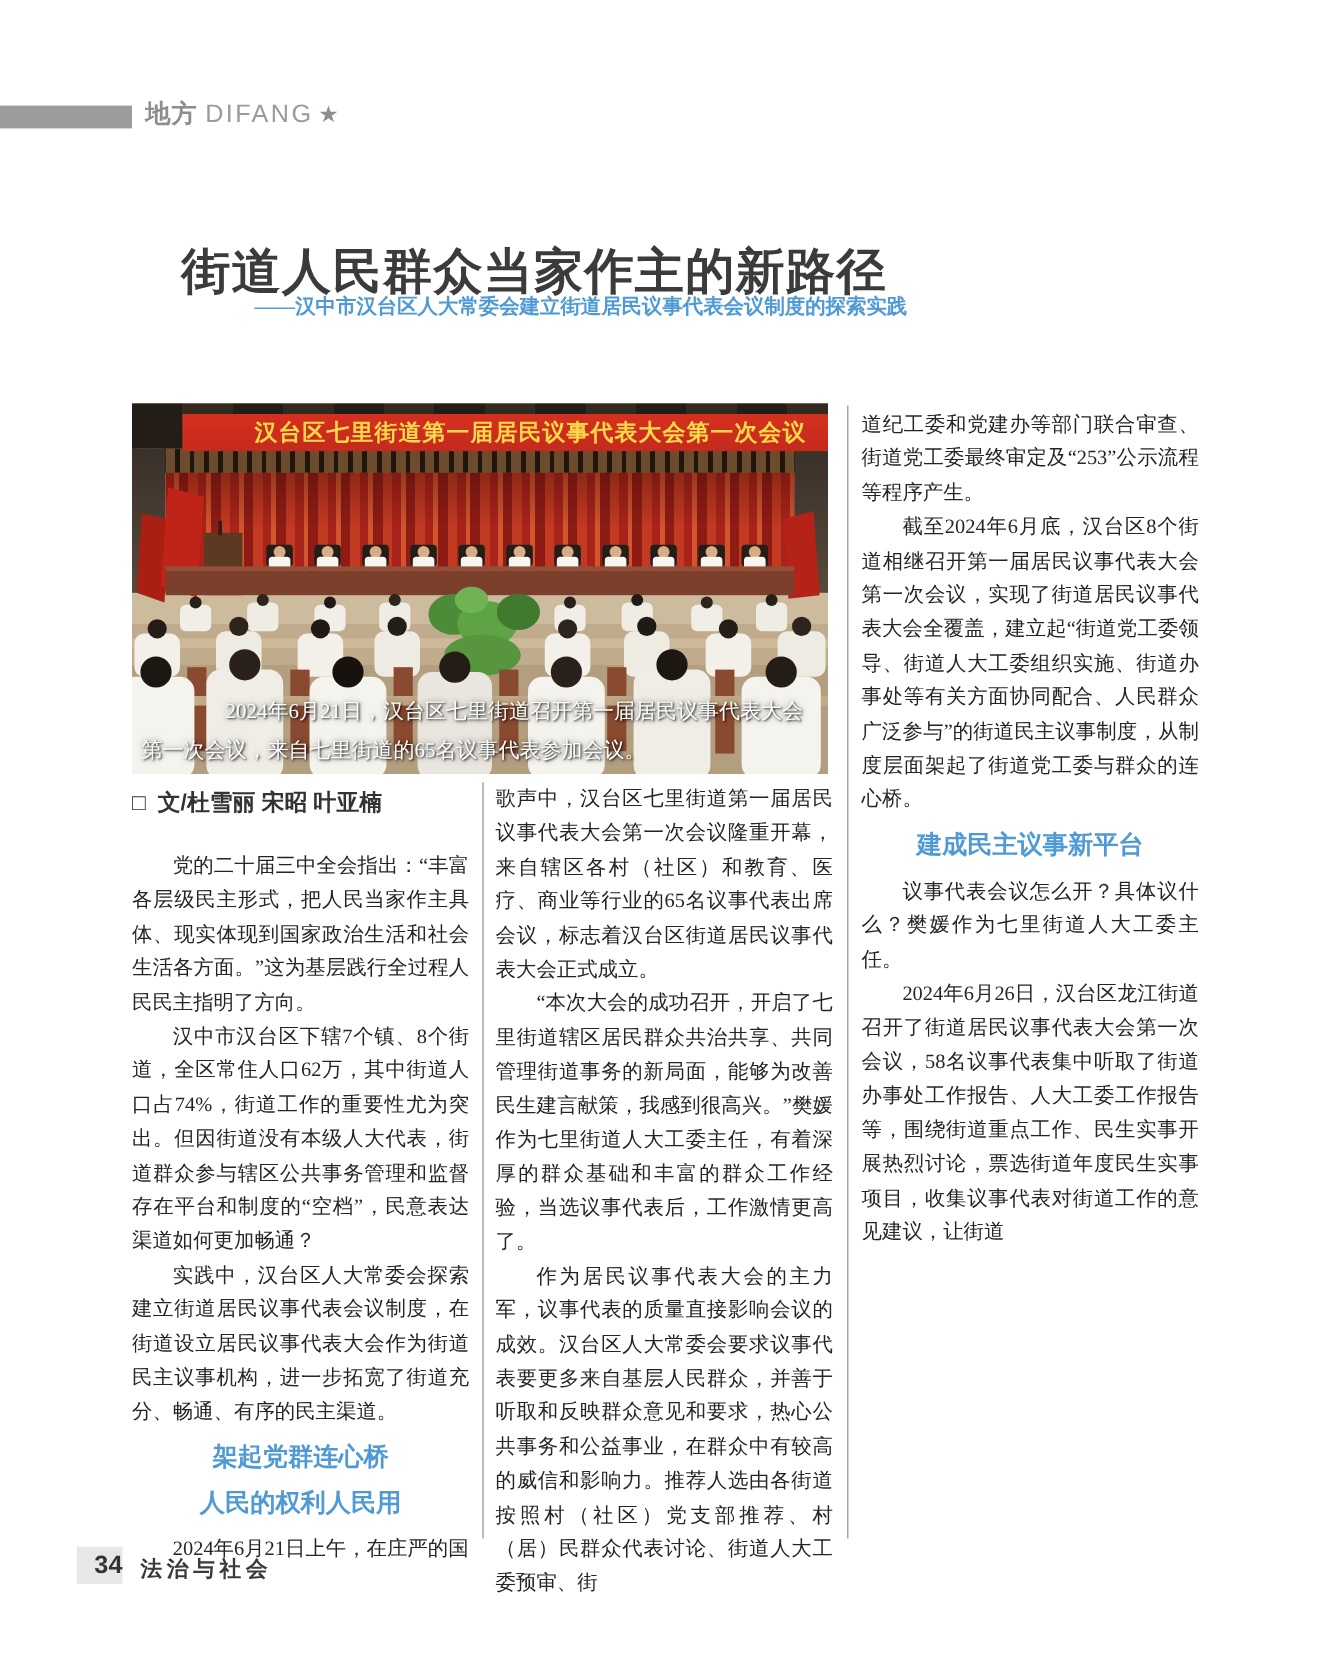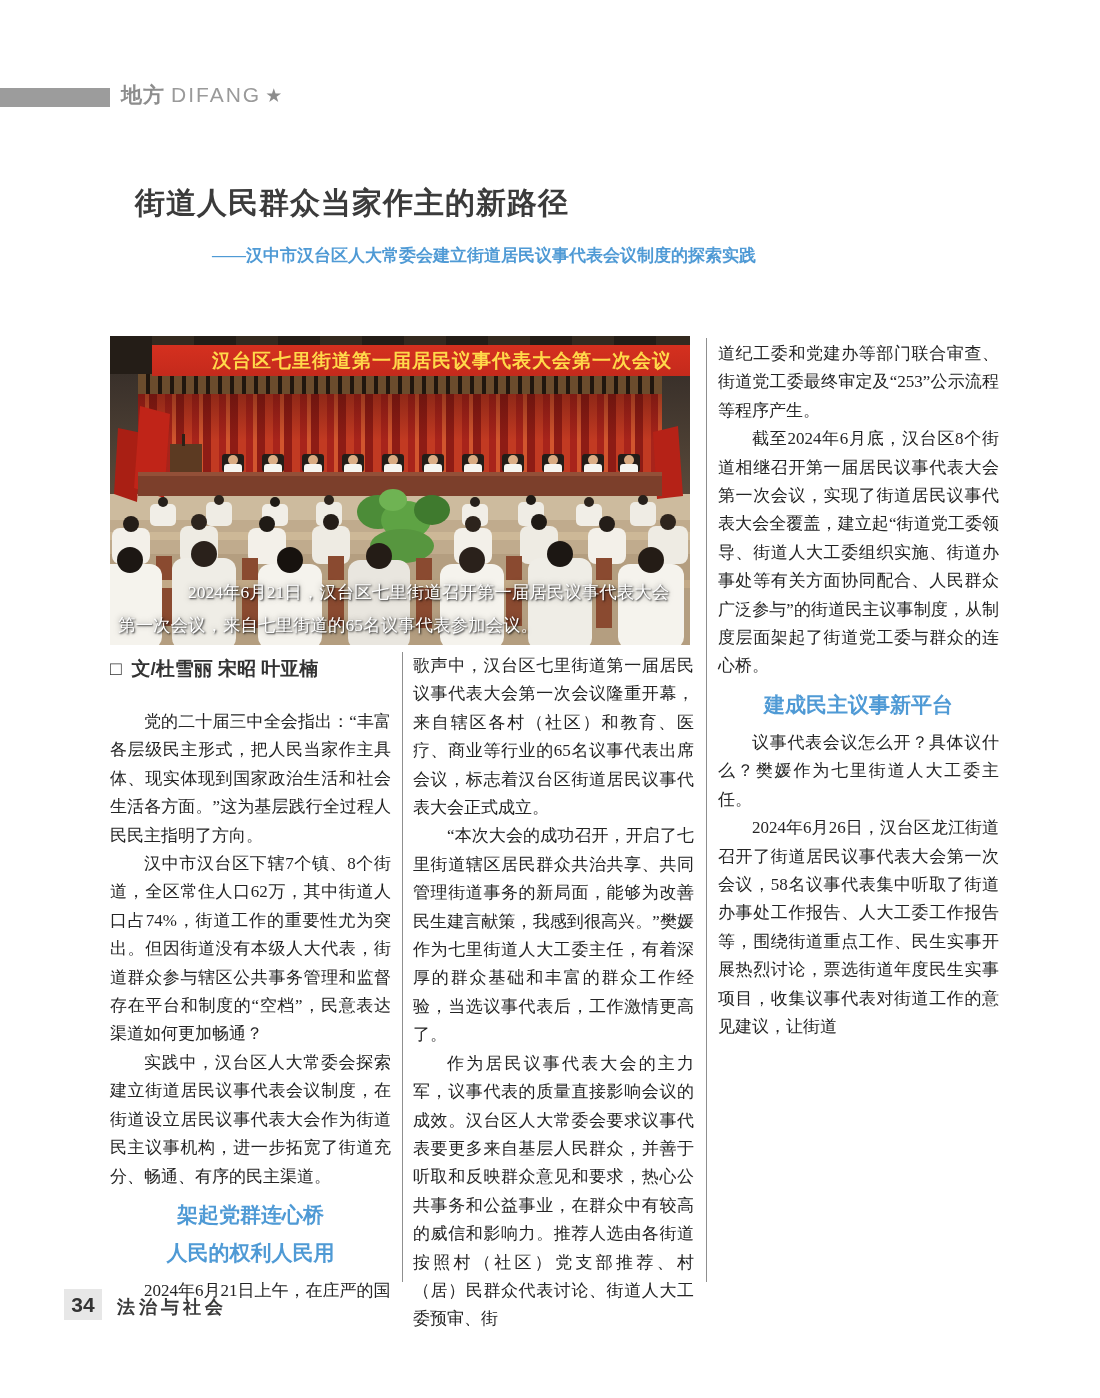--- a/index.html
+++ b/index.html
@@ -13,22 +13,22 @@
   .page{position:absolute;inset:0;overflow:hidden;}
 
   
   .header-bar{position:absolute;left:0;top:88px;width:110px;height:19px;background:#9c9c9c;}
   .header-label{position:absolute;left:121px;top:81px;font-family:"Liberation Sans","DejaVu Sans",sans-serif;
                 font-size:21px;font-weight:bold;color:#8d8d8d;letter-spacing:1px;}
   .header-label .py{font-weight:normal;color:#9a9a9a;letter-spacing:2px;margin-left:6px;text-align:right;}
   .header-label .star{color:#8d8d8d;margin-left:4px;font-size:19px;}
 
   
-  .title{position:absolute;left:135px;top:183px;margin:0;font-family:"Liberation Sans","DejaVu Sans",sans-serif;
-         font-size:30px;font-weight:bold;color:#3b3b3b;letter-spacing:1px;white-space:nowrap;}
+  .title{position:absolute;left:135px;top:183px;margin:16px;font-family:"Liberation Sans","DejaVu Sans",sans-serif;
+         font-size:41px;font-weight:bold;color:#3b3b3b;letter-spacing:1px;white-space:nowrap;}
   .subtitle{position:absolute;left:212px;top:244px;margin:0;font-family:Liberation Serif, serif;
             font-size:17px;font-weight:bold;color:var(--accent_blue);white-space:nowrap;}
 
   
   .photo{position:absolute;left:110px;top:336px;width:580px;height:309px;margin:0;overflow:hidden;
          background:#c8b79b;}
   .ph-top{position:absolute;left:0;top:0;width:100%;height:38px;
           background:repeating-linear-gradient(90deg,#241d17 0 42px,#342a20 42px 84px);}
   .ph-lattice{position:absolute;left:0;top:38px;width:100%;height:20px;
           background:#5a4026;background-image:repeating-linear-gradient(90deg,#20160e 0 4px,#6b4c2d 4px 12px);}
@@ -64,21 +64,21 @@
   .col2{left:413px;top:652px;}
   .col3{left:718px;top:340px;}
   .para{margin:0;text-indent:2em;}
   .para.cont{text-indent:0;}
   .heading{font-family:"Liberation Sans","DejaVu Sans",sans-serif;color:var(--accent_blue);
            font-size:21px;font-weight:bold;text-align:center;line-height:38px;margin:5px 0 5px 0;}
 
   
   .footer-num{position:absolute;left:64px;top:1289px;width:38px;height:31px;background:#e7e7e7;
           font-family:"Liberation Sans","DejaVu Sans",sans-serif;font-size:21px;font-weight:bold;color:#333;
-          text-align:center;line-height:31px;}
+          text-align:right;line-height:31px;}
   .footer-journal{position:absolute;left:117px;top:1295px;font-family:"Liberation Sans","DejaVu Sans",sans-serif;
           font-size:18px;font-weight:bold;color:#3a3a3a;letter-spacing:4px;}
 </style>
 </head>
 <body>
 
 <div class="page">
 
   <div class="header-bar"></div>
   <div class="header-label">

